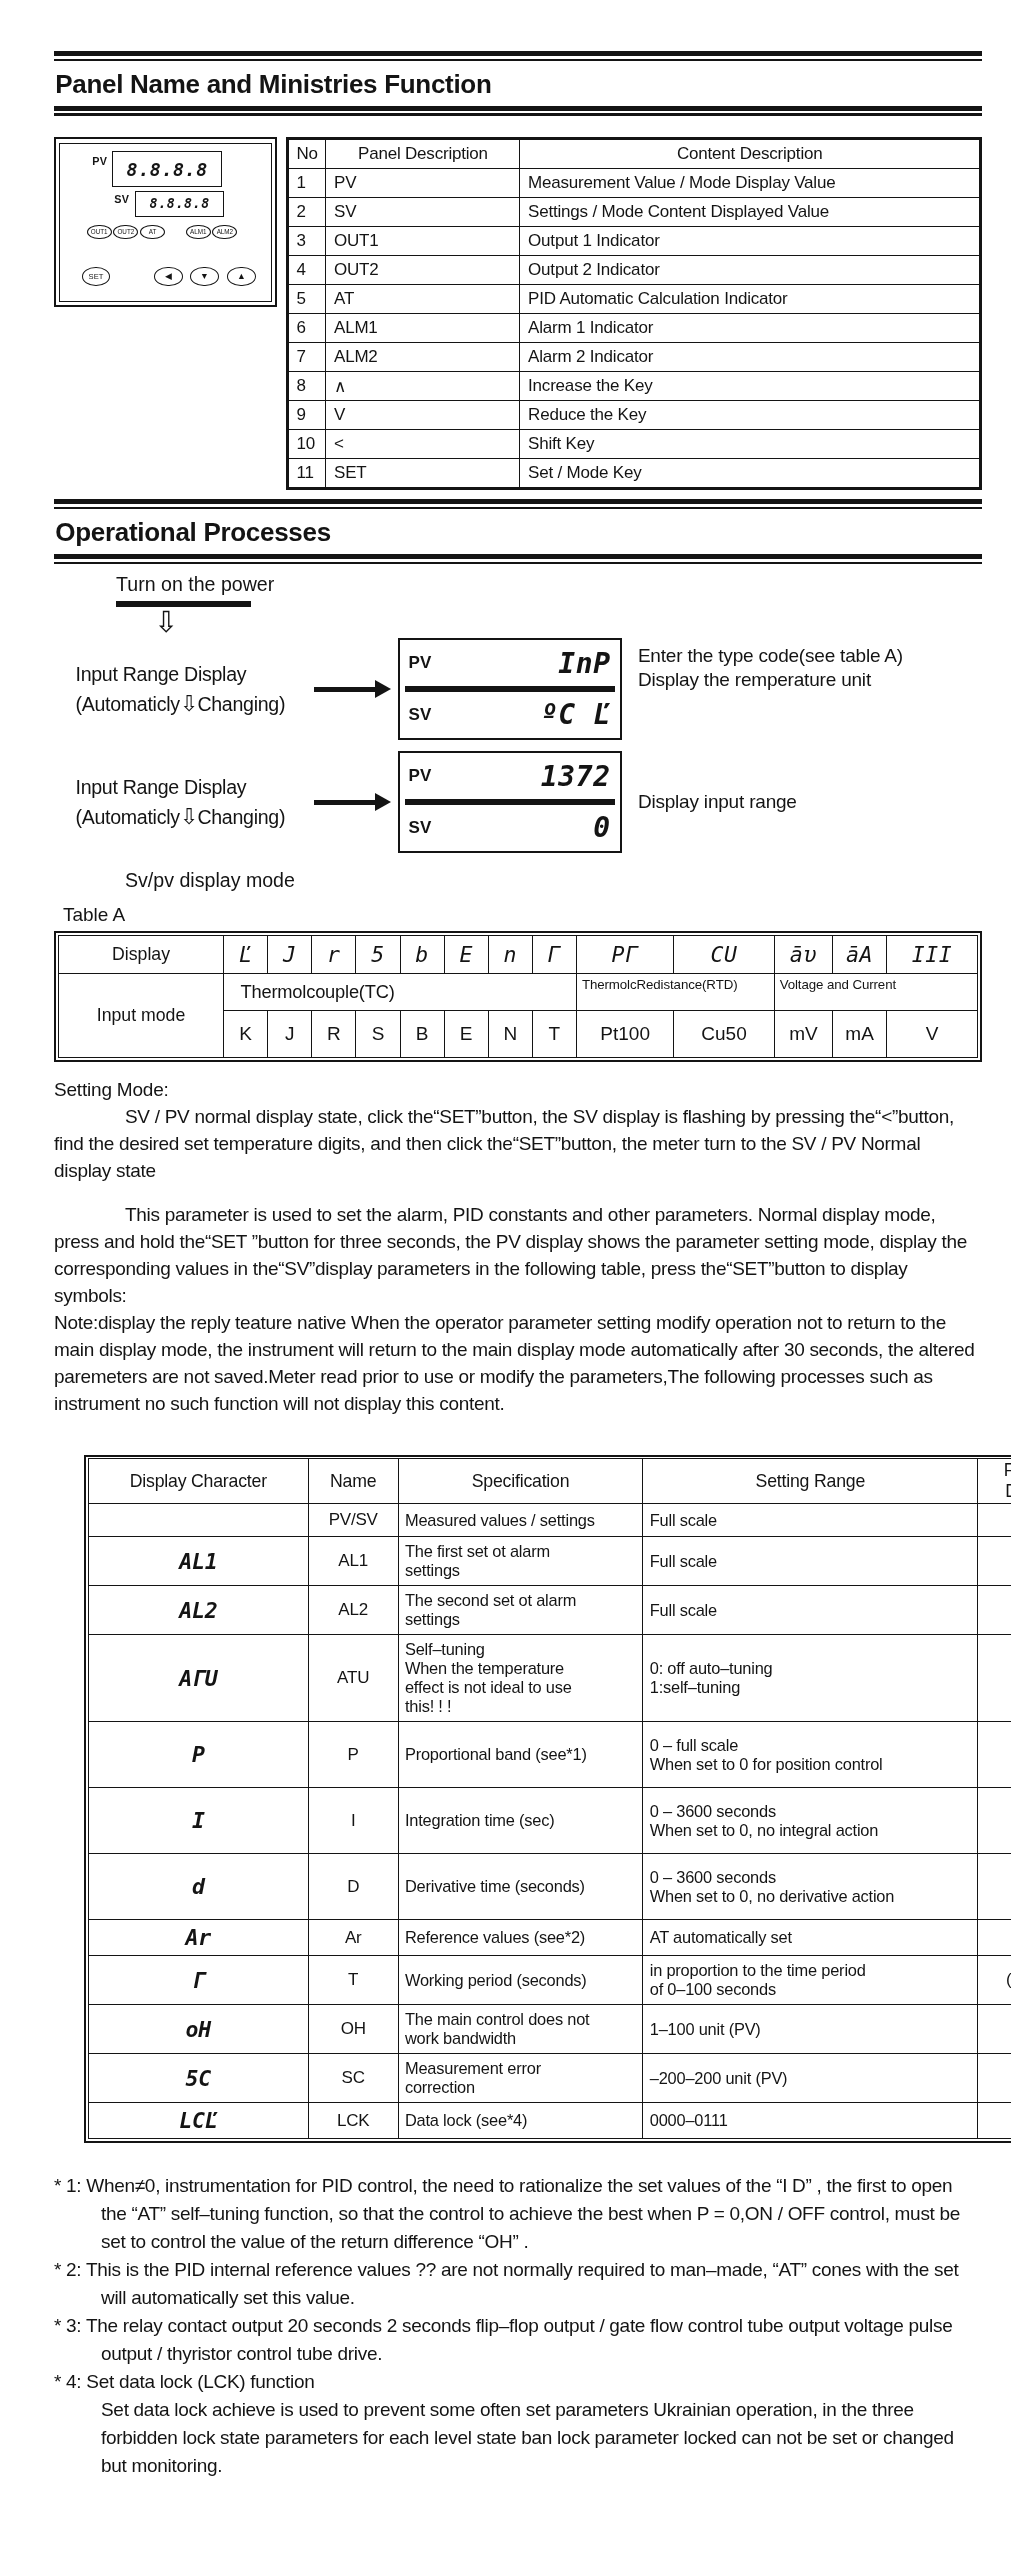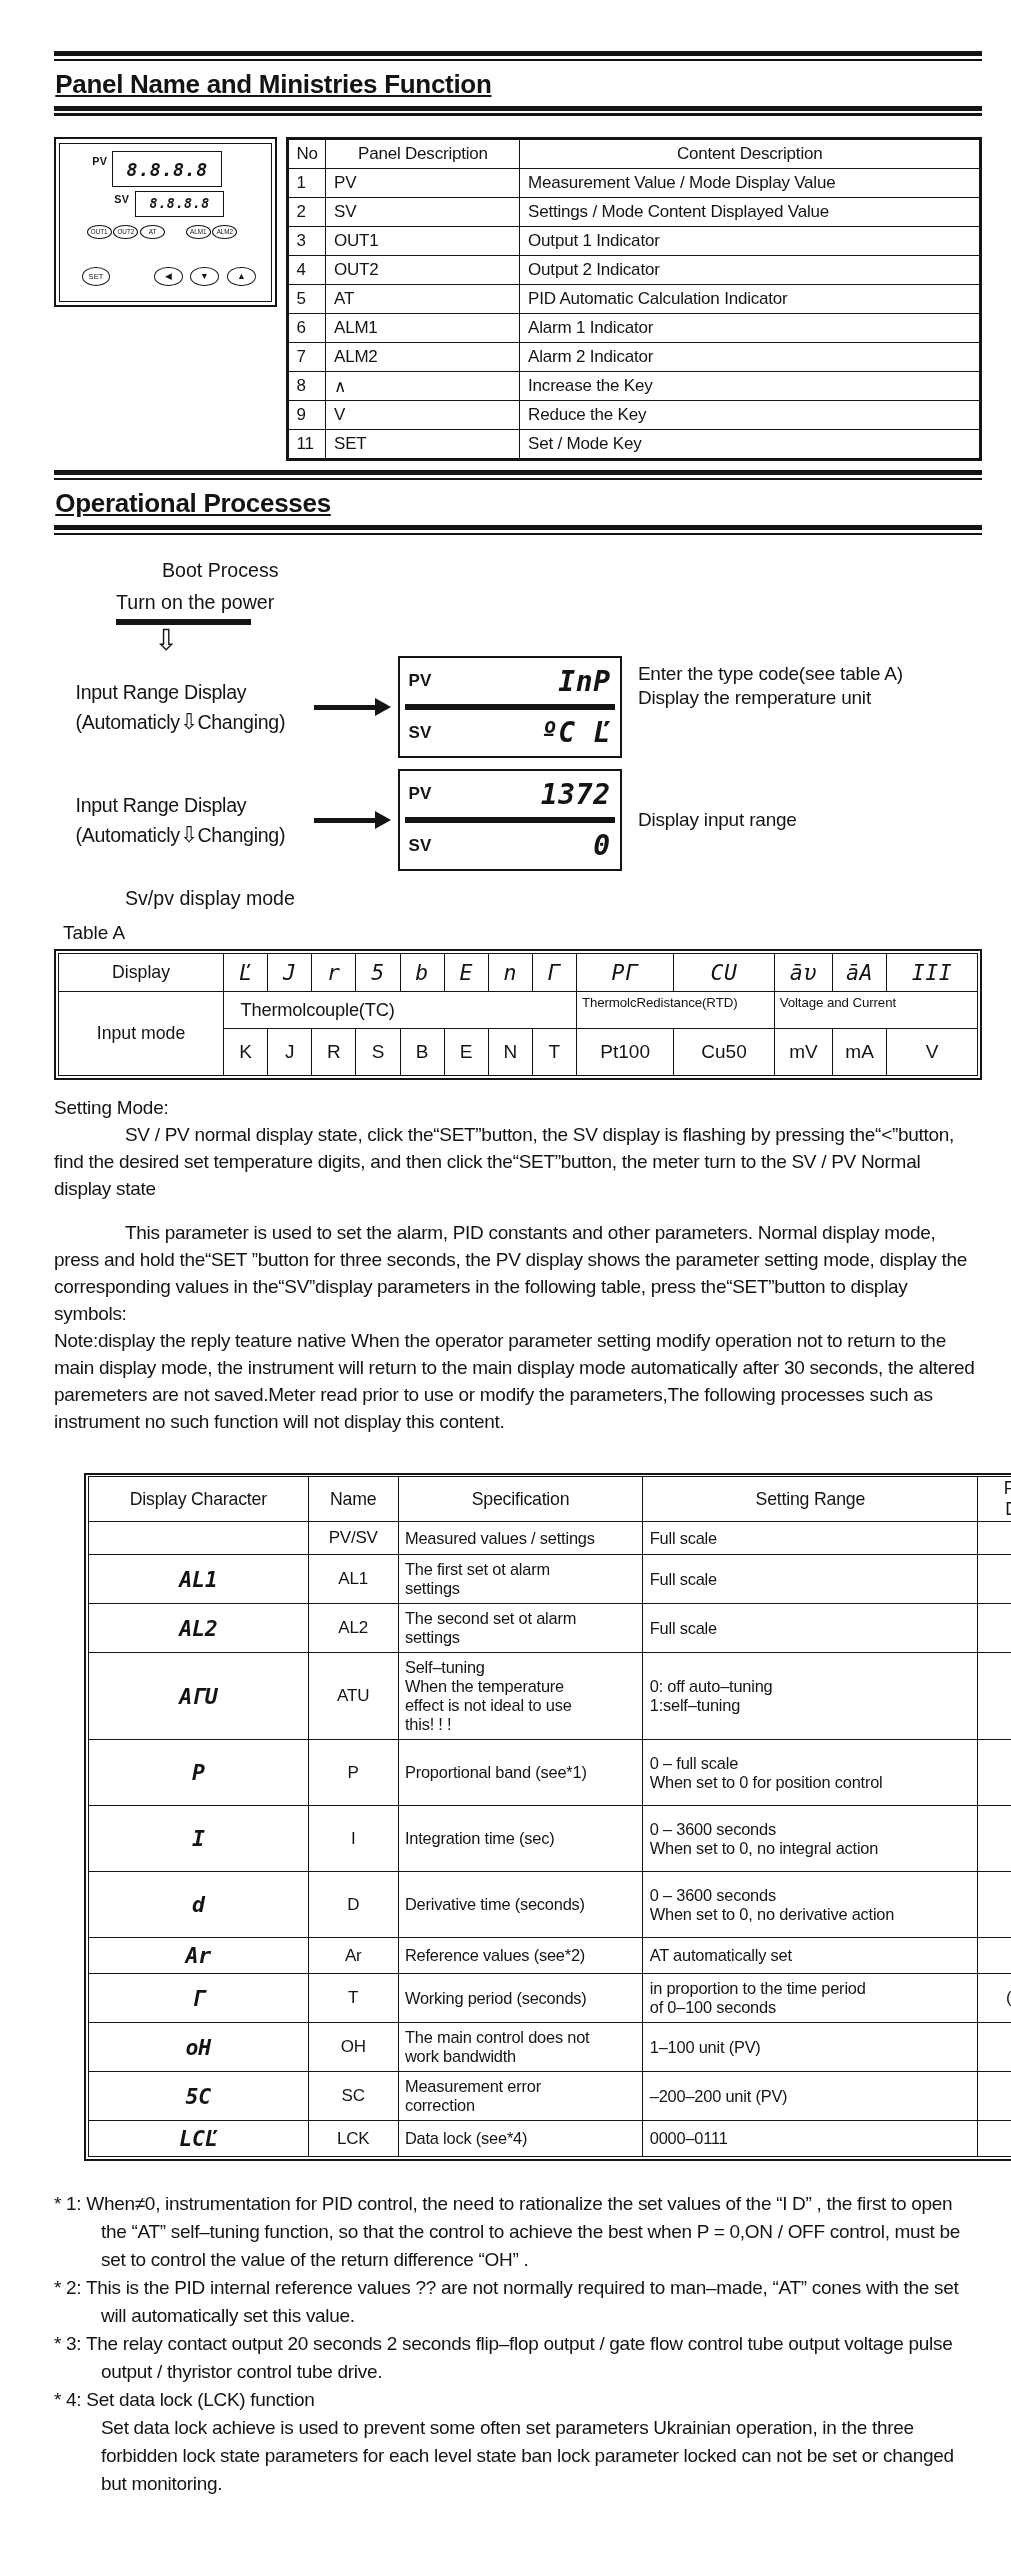--- a/index.html
+++ b/index.html
@@ -3,21 +3,21 @@
 <meta charset="utf-8">
 <style>
   html,body{margin:0;padding:0;background:#e8e8e8;}
   .page{position:relative;width:1012px;height:2576px;background:#fff;color:#141414;
         font-family:"Liberation Sans","DejaVu Sans",sans-serif;overflow:hidden;margin:0 auto;}
   .content{padding:0 30px 0 54px;}
 
   
   .rule{height:5px;background:#141414;}
   .rule.thin{height:2.5px;margin-top:2.5px;}
-  .sec-title{font-size:26px;font-weight:bold;letter-spacing:-0.3px;margin:7.6px 0 6.3px 1.3px;text-decoration:underline;}
+  .sec-title{font-size:26px;font-weight:bold;letter-spacing:-0.3px;margin:7.6px 0 6.3px 1.3px;}
 
   
   .panel-section{display:flex;align-items:flex-start;margin-top:21.5px;}
   .device{width:223px;border:2.5px solid #141414;padding:3.2px;box-sizing:border-box;background:#fff;}
   .device-inner{border:1.9px solid #141414;height:157px;position:relative;}
   .dev-label{position:absolute;font-size:10.8px;font-weight:bold;letter-spacing:0.3px;}
   .pv-label{left:32px;top:11.4px;}
   .sv-label{left:54px;top:49px;}
   .seg{font-family:"DejaVu Sans Mono",monospace;font-weight:bold;font-style:italic;letter-spacing:0.6px;}
   .pv-disp{position:absolute;left:52px;top:7.6px;width:108px;height:34px;border:1.9px solid #141414;
@@ -191,39 +191,43 @@
                 <td class="c-no">8</td>
                 <td class="c-label">∧</td>
                 <td>Increase the Key</td>
               </tr>
               <tr>
                 <td class="c-no">9</td>
                 <td class="c-label">V</td>
                 <td>Reduce the Key</td>
               </tr>
               <tr>
+                <td class="c-no">10</td>
+                <td class="c-label">&lt;</td>
+                <td>Shift Key</td>
+              </tr>
+              <tr>
                 <td class="c-no">11</td>
                 <td class="c-label">SET</td>
                 <td>Set / Mode Key</td>
               </tr>
             </tbody>
         </table>
       </div>
     </div>
 
     <div style="margin-top:9px;">
       <div class="rule"></div>
       <div class="rule thin"></div>
       <div class="sec-title">Operational Processes</div>
       <div class="rule"></div>
       <div class="rule thin"></div>
     </div>
 
     <div>
-      <div class="boot">Boot Process</div>
       <div class="power">Turn on the power</div>
       <div class="power-bar"></div>
       <div class="big-down">⇩</div>
 
       <div class="flow-row">
         <div class="flow-labels">
           <span>Input Range Display</span><br>
           <span>(Automaticly</span><span class="inline-down">⇩</span><span>Changing)</span>
         </div>
         <div class="harrow"></div>

